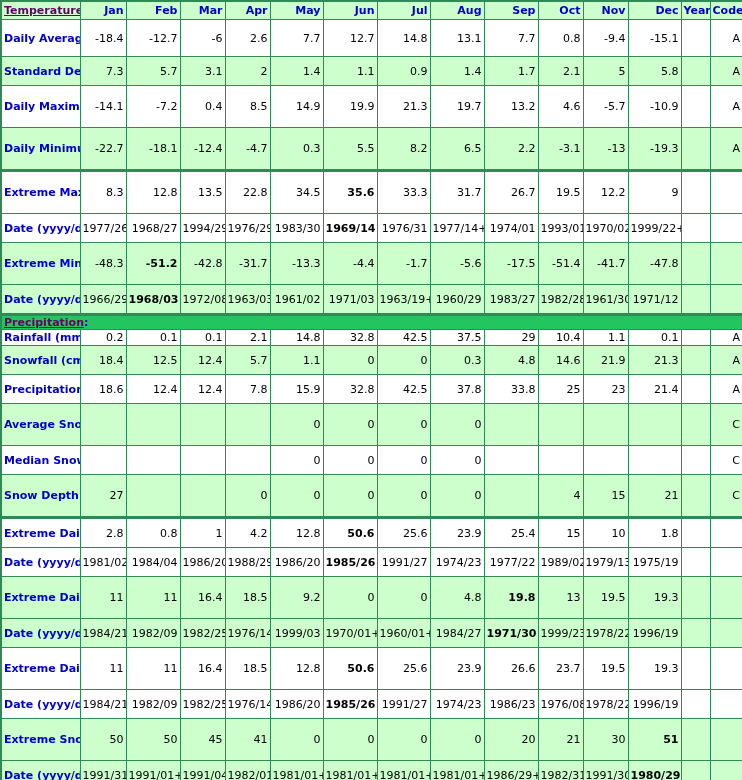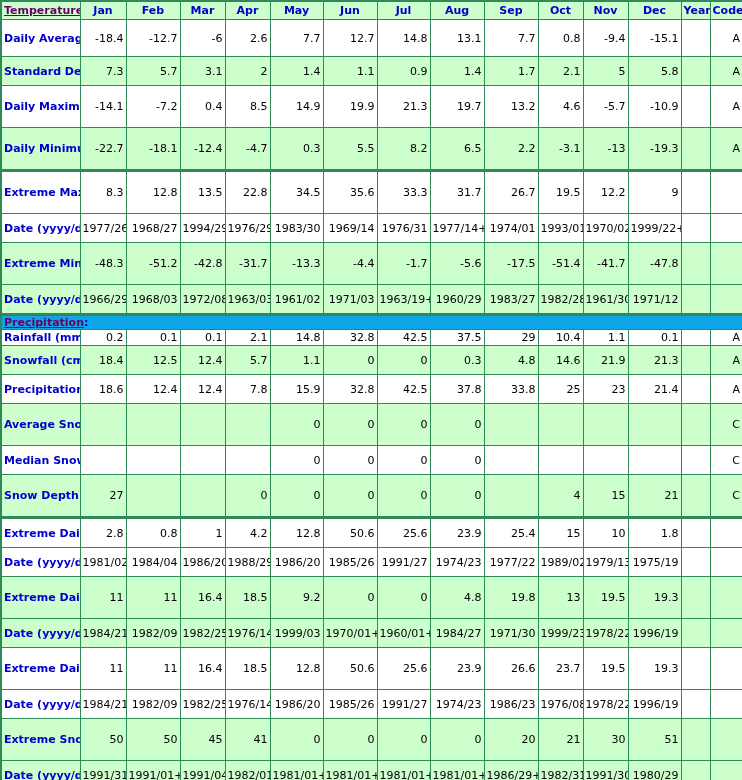--- a/index.html
+++ b/index.html
@@ -17,40 +17,40 @@
     border: 1px solid #2e8b57;
     padding: 0 2px;
     line-height: 13px;
     overflow: hidden;
     white-space: nowrap;
   }
   table.climate th {
     background: #ccffcc;
     color: #0000cc;
     font-weight: bold;
-    text-align: center;
+    text-align: right;
     height: 17px;
   }
   th.section-label { text-align: left; }
   .section-link { color: #660066; text-decoration: underline; font-weight: bold; }
   .colon { color: #0000cc; font-weight: bold; }
   td.rowlabel {
     color: #0000cc;
     font-weight: bold;
     text-align: left;
     white-space: normal;
     padding-left: 3px;
   }
   td.num { text-align: right; }
   td.code { text-align: right; }
   tr.w td { background: #ffffff; }
   tr.g td { background: #ccffcc; }
-  tr.section td { background: #0ea5e9; height: 13px; margin-top: 40px; }
+  tr.section td { background: #22c55e; height: 13px; margin-top: 40px; }
   tr.groupstart td { border-top: 3px solid #2e8b57; }
-  .bold { font-weight: normal; margin-top: 16px; }
+  .bold { font-weight: bold; margin-top: 16px; }
 </style>
 </head>
 <body>
 
 <table class="climate">
   <colgroup>
     <col style="width:79px">
       <col style="width:46px">
       <col style="width:54px">
       <col style="width:45px">

